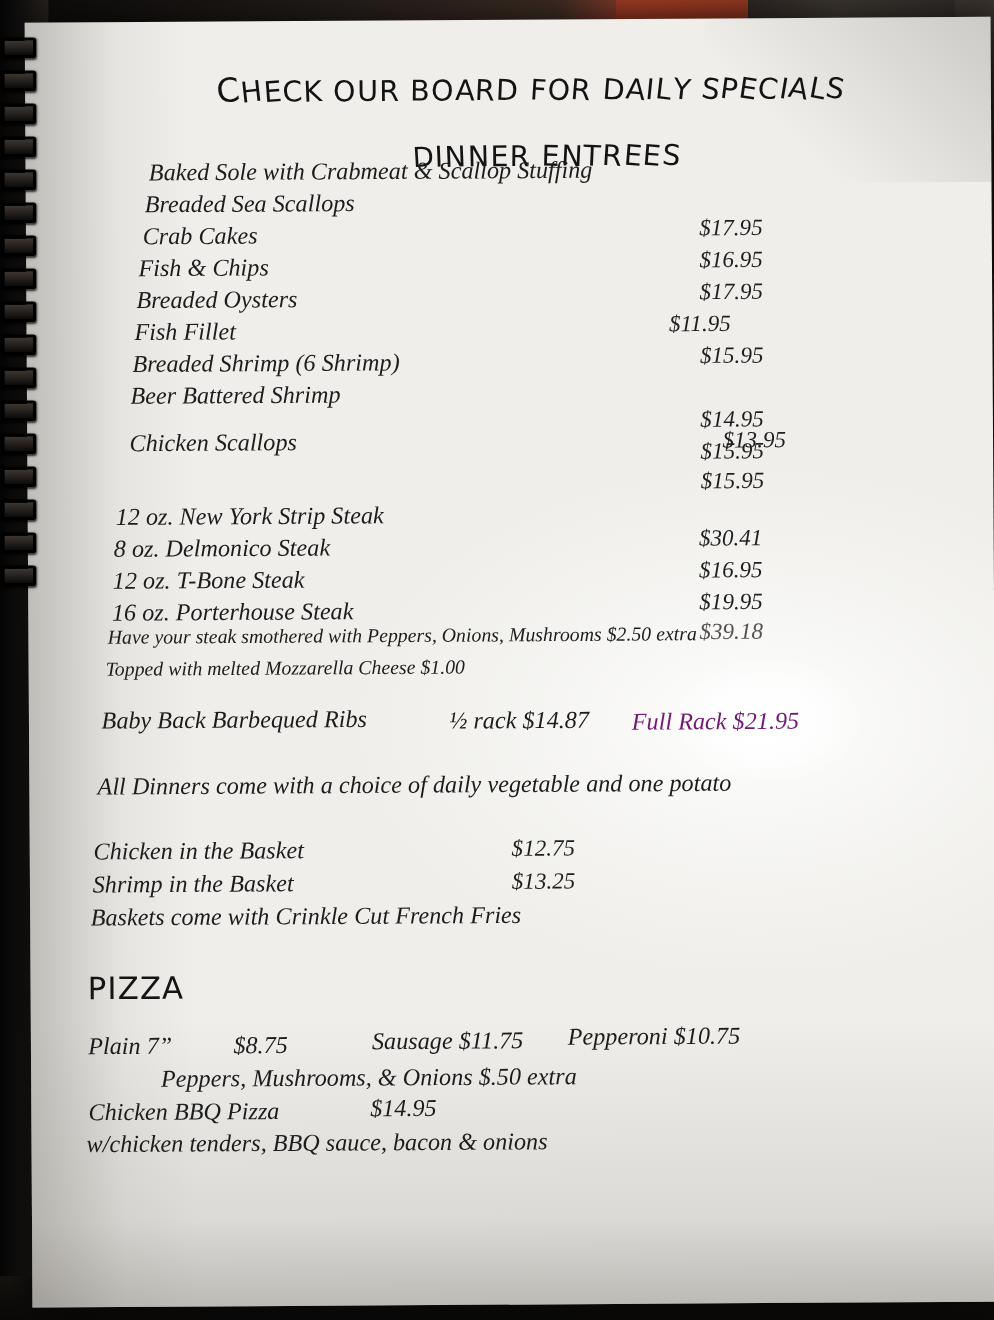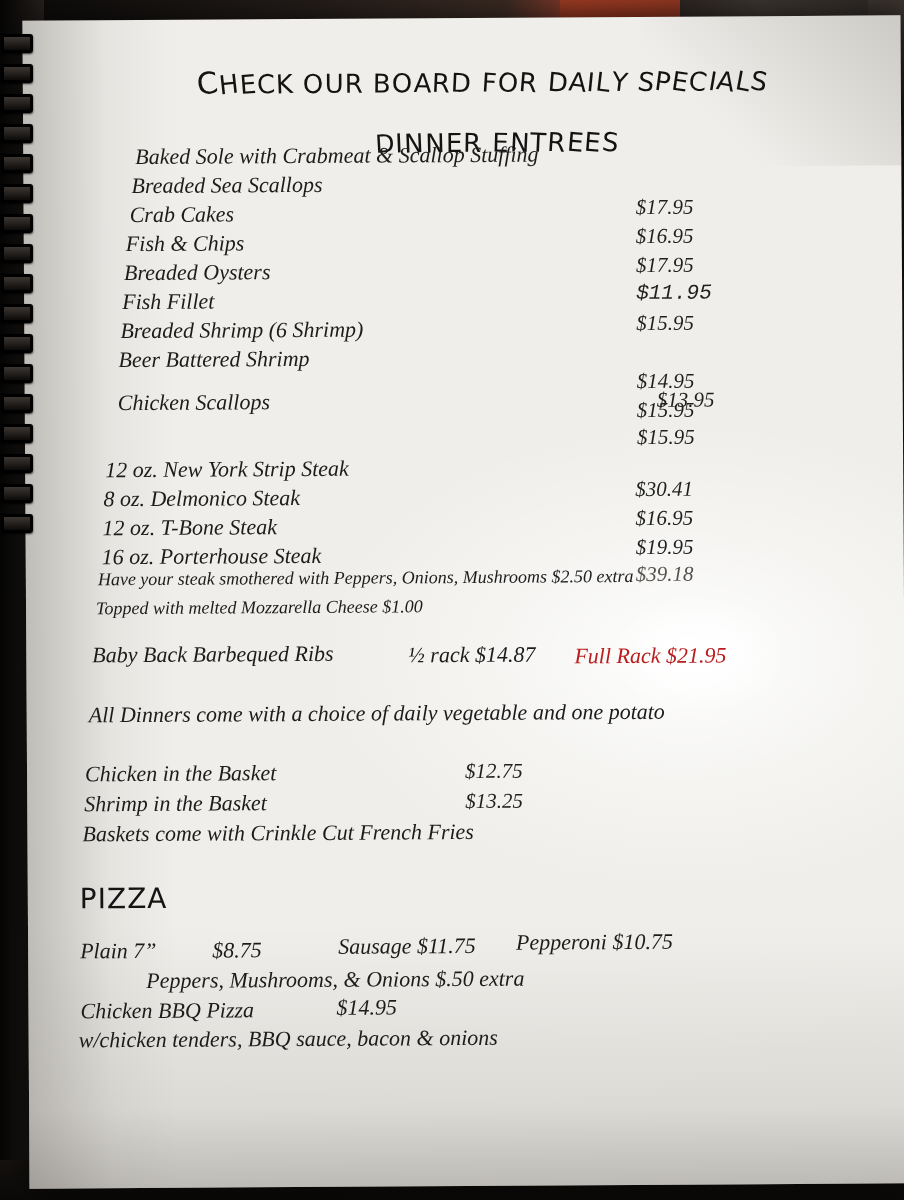--- a/index.html
+++ b/index.html
@@ -159,21 +159,21 @@
     font-size: 21px;
     color: #1f1f1f;
   }
   .section-head {
     font-family: "DejaVu Sans", sans-serif;
     font-size: 28px;
     letter-spacing: 1px;
     color: #141414;
   }
   .faded { color: #56534f; }
-  .faded2 { color: #b91c1c; }
+  .faded2 { color: #701a75; }
 </style>
 </head>
 <body>
 
 <div id="photo">
   <div class="bg-top-strip"></div>
   <div class="bg-red-patch"></div>
   <div class="bg-right"></div>
   <div class="bg-dark-left"></div>
   <div class="bg-bottom"></div>
@@ -217,21 +217,21 @@
       <div class="t item" style="left:102px; top:211px;">Fish &amp; Chips</div>
       <div class="t item" style="left:100px; top:240px;">Breaded Oysters</div>
       <div class="t item" style="left:98px; top:269px;">Fish Fillet</div>
       <div class="t item" style="left:96px; top:298px;">Breaded Shrimp (6 Shrimp)</div>
       <div class="t item" style="left:94px; top:327px;">Beer Battered Shrimp</div>
       <div class="t item" style="left:93px; top:370px;">Chicken Scallops</div>
 
       <div class="t price" style="left:612px; top:178px;">$17.95</div>
       <div class="t price" style="left:612px; top:207px;">$16.95</div>
       <div class="t price" style="left:612px; top:236px;">$17.95</div>
-      <div class="t price" style="left:612px; top:265px;font-family:Liberation Mono, monospace;">$11.95</div>
+      <div class="t price" style="left:584px; top:265px;">$11.95</div>
       <div class="t price" style="left:612px; top:294px;">$15.95</div>
       <div class="t price" style="left:632px; top:323px;margin-top:48px;">$13.95</div>
       <div class="t price" style="left:612px; top:352px;">$14.95</div>
       <div class="t price" style="left:612px; top:381px;">$15.95</div>
       <div class="t price" style="left:612px; top:408px;">$15.95</div>
 
       <div class="t item" style="left:80px; top:437px;">12 oz. New York Strip Steak</div>
       <div class="t item" style="left:78px; top:466px;">8 oz. Delmonico Steak</div>
       <div class="t item" style="left:77px; top:495px;">12 oz. T-Bone Steak</div>
       <div class="t item" style="left:76px; top:524px;">16 oz. Porterhouse Steak</div>

